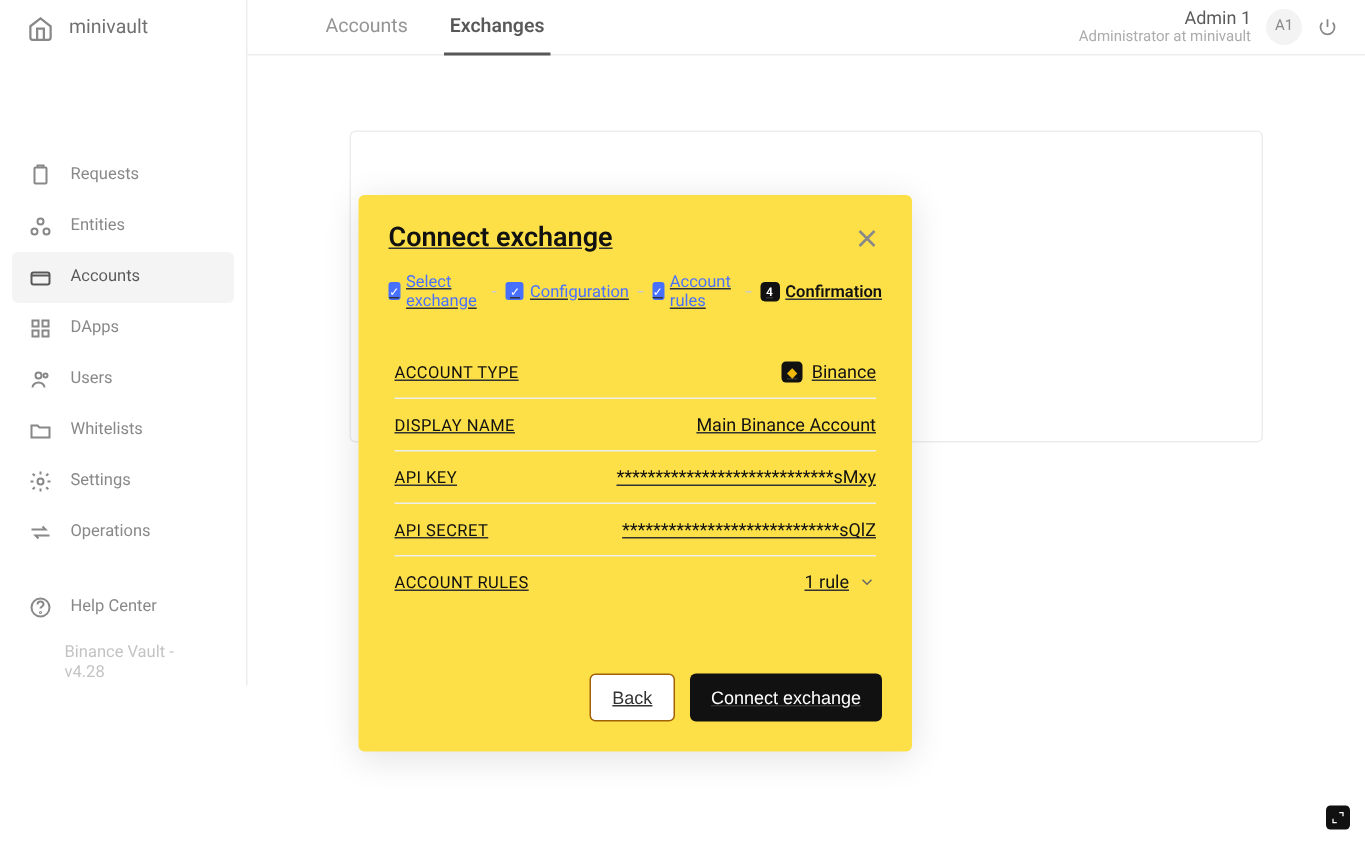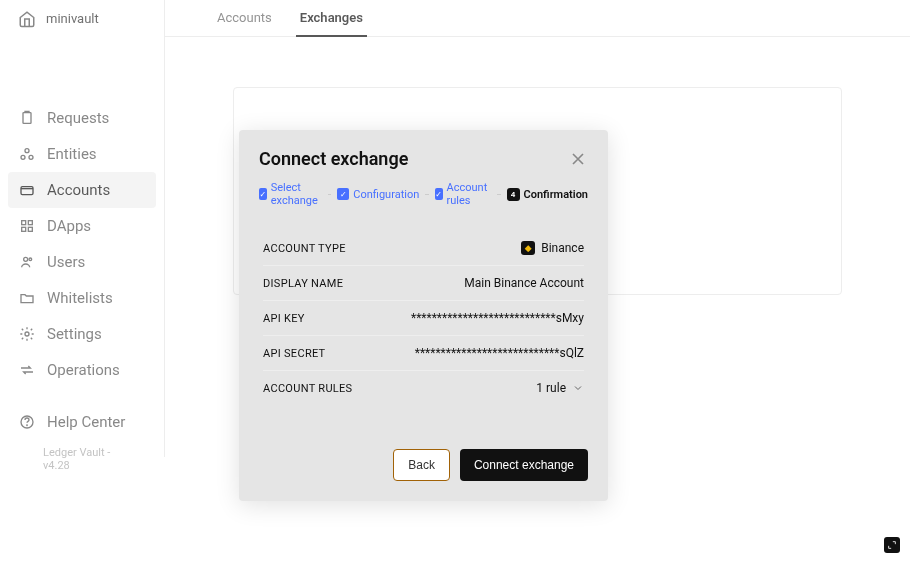--- a/index.html
+++ b/index.html
@@ -38,25 +38,24 @@
       width: 18px;
       height: 18px;
       color: #555;
     }
     .nav {
       padding: 8px 8px;
       margin-top: 55px;
     }
     .nav-item {
       display: flex;
-      align-items: center;
       gap: 12px;
       padding: 9px 11px;
       border-radius: 4px;
-      font-size: 15px;
+      font-size: 11px;
       color: #555;
       cursor: pointer;
     }
     .nav-item.active {
       background: #f0f0f0;
       color: #111;
     }
     .nav-icon {
       width: 16px;
       height: 16px;
@@ -158,23 +157,24 @@
       background: rgba(255,255,255,0.3);
       display: flex;
       align-items: flex-start;
       justify-content: center;
     }
     .modal {
       position: absolute;
       top: 130px;
       left: 239px;
       width: 369px;
-      background: #e5e5e5;
+      background: #fde047;
       box-shadow: 0 4px 24px rgba(0,0,0,0.12);
       border-radius: 4px;
+      text-decoration: underline;
     }
     .modal-header {
       display: flex;
       align-items: center;
       padding: 18px 20px 12px 20px;
     }
     .modal-title {
       font-size: 18px;
       font-weight: 600;
       color: #111;
@@ -388,29 +388,40 @@
   </nav>
   <div class="sidebar-bottom">
     <div class="nav-item">
       <svg class="nav-icon" viewBox="0 0 24 24" fill="none" stroke="currentColor" stroke-width="2">
           <circle cx="12" cy="12" r="9"></circle>
           <path d="M9 9a3 3 0 016 0c0 2-3 2-3 4"></path>
           <circle cx="12" cy="17" r="0.5"></circle>
         </svg>
       <span>Help Center</span>
     </div>
-    <div class="version">Ledger Vault - v4.28</div>
+    <div class="version">Binance Vault - v4.28</div>
   </div>
 </aside>
 
 <main class="main">
   <div class="topbar">
     <div class="tabs">
       <div class="tab">Accounts</div>
       <div class="tab active">Exchanges</div>
+    </div>
+    <div class="user-area">
+      <div class="user-text">
+        <div class="user-name">Admin 1</div>
+        <div class="user-role">Administrator at minivault</div>
+      </div>
+      <div class="avatar">A1</div>
+      <svg class="power-icon" viewBox="0 0 24 24" fill="none" stroke="currentColor" stroke-width="2">
+          <path d="M12 3v9"></path>
+          <path d="M6 7a8 8 0 1012 0"></path>
+        </svg>
     </div>
   </div>
   <div class="content">
     <div class="bg-card">
       <svg width="40" height="40" viewBox="0 0 24 24" fill="none" stroke="#ccc" stroke-width="1.5">
           <circle cx="12" cy="9" r="2.5"></circle>
           <path d="M12 12v5"></path>
           <path d="M6 12c0 4 2 7 6 7s6-3 6-7"></path>
         </svg>
     </div>

